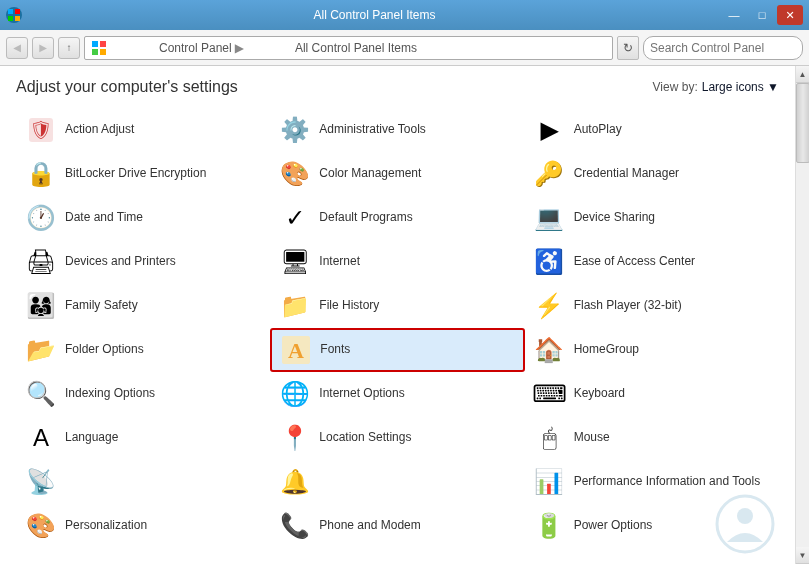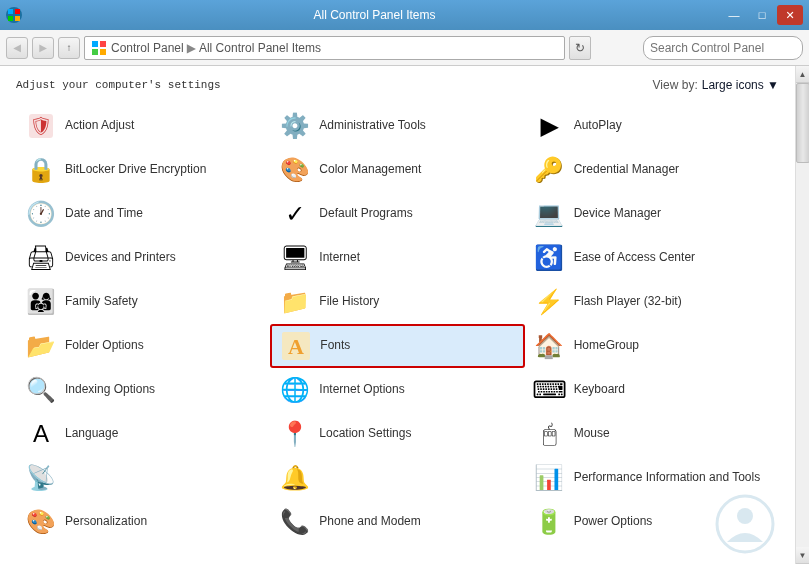--- a/index.html
+++ b/index.html
@@ -74,42 +74,41 @@
       height: 24px;
       border: 1px solid #aaa;
       background: white;
       display: flex;
       align-items: center;
       padding: 0 6px;
       font-size: 12px;
       color: #333;
       border-radius: 2px;
     }
-    .path-crumb { color: #555; }
+    .path-crumb { color: #555; margin-left: 48px; }
     .path-sep { color: #888; margin: 0 3px; }
     .refresh-btn {
       width: 22px; height: 24px;
       background: linear-gradient(to bottom, #f5f5f5, #e0e0e0);
       border: 1px solid #bbb;
       border-radius: 2px;
       display: flex; align-items: center; justify-content: center;
       font-size: 12px;
       cursor: pointer;
       color: #555;
     }
     .search-box {
       width: 160px; height: 24px;
       border: 1px solid #aaa;
       background: white;
       display: flex;
       align-items: center;
       padding: 0 6px;
       border-radius: 10px;
       gap: 4px;
-      margin-left: 48px;
     }
     .search-input {
       border: none;
       outline: none;
       font-size: 12px;
       color: #999;
       flex: 1;
       background: transparent;
     }
 
@@ -129,24 +128,23 @@
 
     
     .content-header {
       display: flex;
       align-items: center;
       justify-content: space-between;
       padding: 12px 16px 8px 16px;
       border-bottom: none;
     }
     .content-title {
-      font-size: 11px;
+      font-size: 16px;
       color: #333;
       font-weight: normal;
-      font-family: Liberation Mono, monospace;
     }
     .view-by {
       display: flex;
       align-items: center;
       font-size: 12px;
       color: #555;
       gap: 4px;
     }
     .view-by-link {
       color: #0f172a;
@@ -324,21 +322,21 @@
         <div class="grid-item">
           <div class="item-icon" style="font-size: 24px;">🕐</div>
           <div class="item-label">Date and Time</div>
         </div>
         <div class="grid-item">
           <div class="item-icon" style="font-size: 24px;">✓</div>
           <div class="item-label">Default Programs</div>
         </div>
         <div class="grid-item">
           <div class="item-icon" style="font-size: 24px;">💻</div>
-          <div class="item-label">Device Manager</div>
+          <div class="item-label">Device Sharing</div>
         </div>
         <div class="grid-item">
           <div class="item-icon" style="font-size: 24px;">🖨</div>
           <div class="item-label">Devices and Printers</div>
         </div>
         <div class="grid-item">
           <div class="item-icon" style="font-size: 24px;">🖥</div>
           <div class="item-label">Internet</div>
         </div>
         <div class="grid-item">

